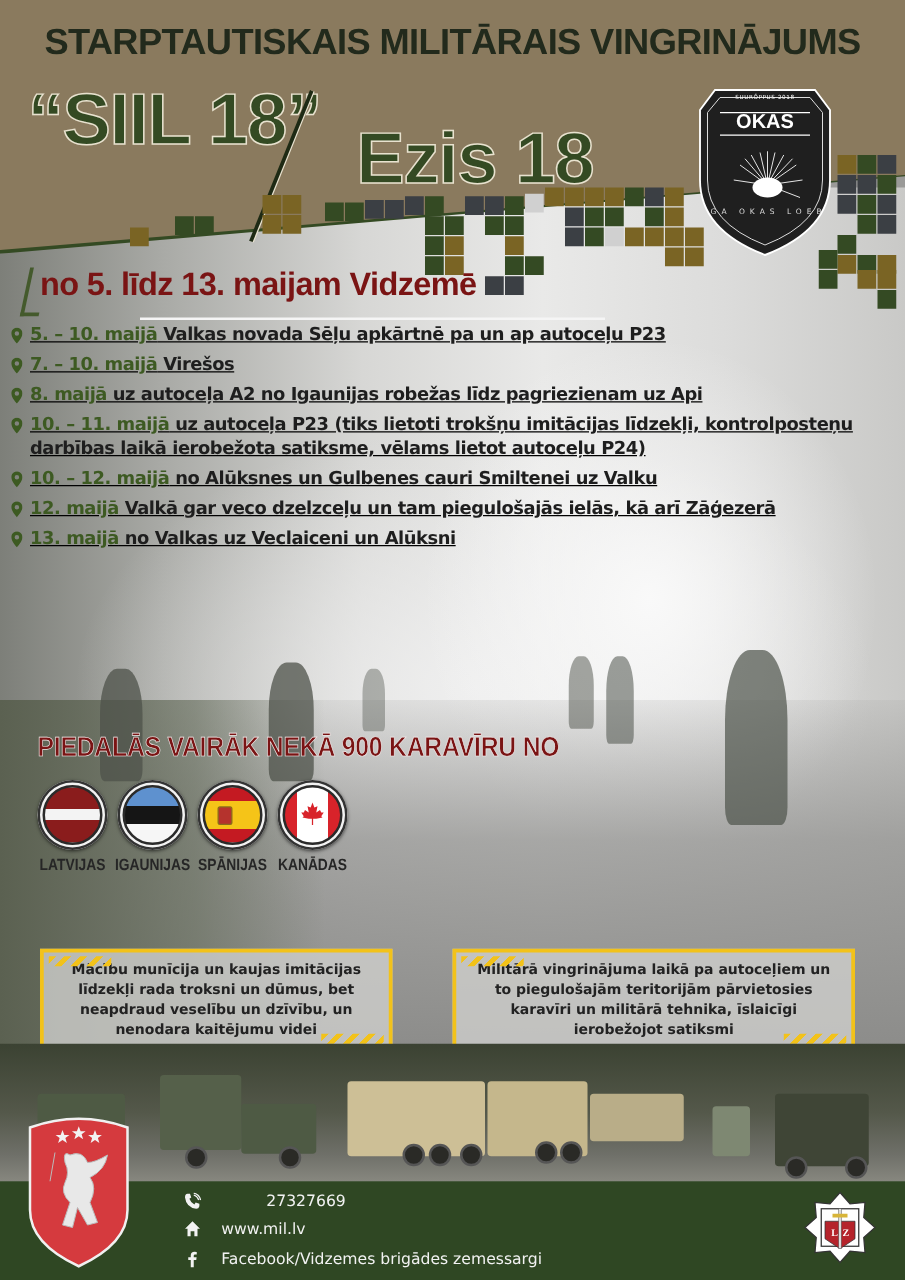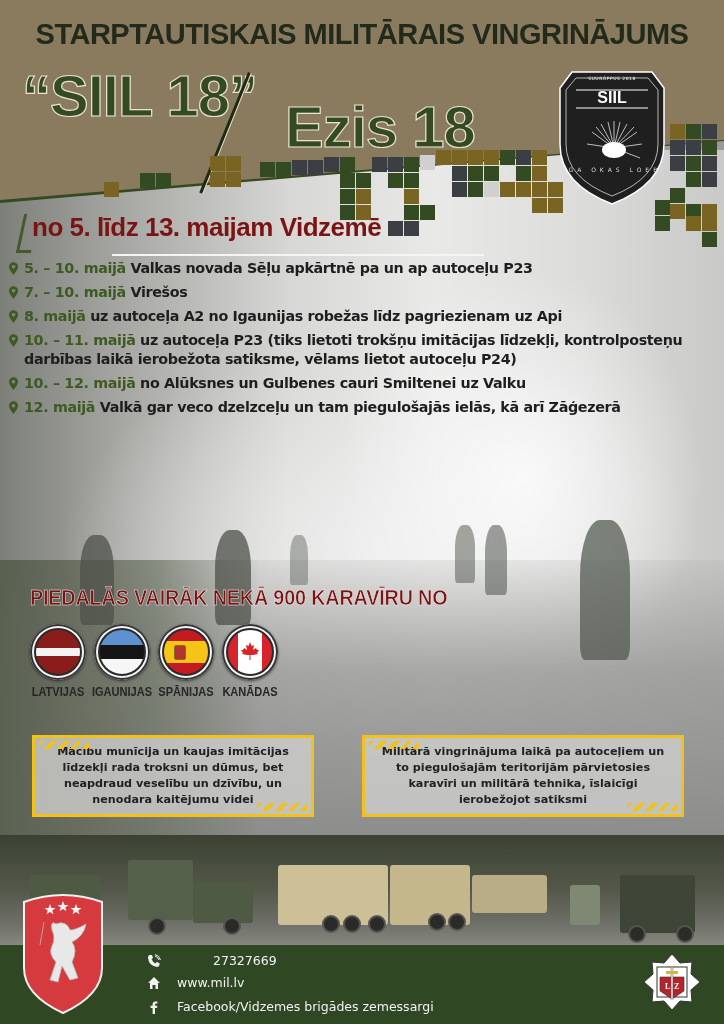--- a/index.html
+++ b/index.html
@@ -41,36 +41,36 @@
   .badge { position:absolute; left:552px; top:66px; width:120px; height:140px; }
   .badge svg { width:120px; height:140px; }
 
   
   .date-heading-wrap { position:absolute; left:12px; top:210px; width:460px; height:50px; }
   .date-bracket { position:absolute; left:8px; top:4px; width:12px; height:36px; border-left:3px solid #445a2c; border-bottom:3px solid #445a2c; transform:skewX(-12deg); }
   .date-heading { position:absolute; left:20px; top:2px; font-family:"Liberation Sans", sans-serif; font-weight:bold; font-size:26px; color:#7a1414; letter-spacing:-0.5px; }
   .date-underline { position:absolute; left:100px; top:44px; width:372px; height:2px; background:#f5f5f5; }
 
   
-  .schedule { position:absolute; left:9px; top:259px; width:710px; }
+  .schedule { position:absolute; left:9px; top:259px; width:710px;text-decoration:underline; }
   .sch-item { position:relative; padding-left:15px; font-size:14.3px; line-height:19px; color:#1e1e1e; font-weight:bold; margin-bottom:5px; font-family:"DejaVu Sans", sans-serif; letter-spacing:-0.35px; }
   .sch-item .pin { position:absolute; left:0; top:3px; width:9px; height:13px; }
   .sch-item .date { color:#3d5a22; }
 
   
   .participants-title { position:absolute; left:30px; top:585px; font-family:"Liberation Sans", sans-serif; font-weight:bold; font-size:22px; color:#7a1414;
     letter-spacing:-0.2px; transform:scaleX(0.9); transform-origin:left; -webkit-text-stroke:0.5px #f3eeee; }
   .flags { position:absolute; left:30px; top:624px; }
   .flag { position:absolute; width:56px; height:56px; border-radius:50%; background:#f2f2f2; box-shadow:0 0 0 2px #333 inset, 0 1px 3px rgba(0,0,0,0.6); }
   .flag .disc { position:absolute; left:4px; top:4px; width:48px; height:48px; border-radius:50%; overflow:hidden; border:2px solid #2a2a2a; box-sizing:border-box; }
   .flag-label { position:absolute; top:60px; width:80px; text-align:center; font-family:"Liberation Sans", sans-serif; font-weight:bold; font-size:13px; color:#262626; transform:scaleX(0.85); }
 
   
   .notice { position:absolute; border:3px solid #f2c21a; background:rgba(206,206,204,0.8); box-sizing:border-box;
-    display:flex; align-items:center; justify-content:center; text-align:center; font-weight:bold; font-size:11.2px; line-height:16px; color:#222; padding:10px; }
+    display:flex; align-items:center; justify-content:center; text-align:center; font-weight:bold; font-size:11.2px; line-height:16px; color:#222; padding:10px;margin-top:24px; }
   .stripes { position:absolute; height:8px; width:50px; background:repeating-linear-gradient(135deg, #f2c21a 0 4px, transparent 4px 9px); }
 
   
   .vehicles { position:absolute; left:0; top:835px; width:724px; height:110px; background:linear-gradient(180deg, #3b4232 0%, #54584a 50%, #6e6f68 80%, #87877f 100%); overflow:hidden; }
   .veh { position:absolute; border-radius:3px; }
   .wheel { position:absolute; width:18px; height:18px; border-radius:50%; background:#2a2a26; border:2px solid #555; box-sizing:border-box; }
 
   
   .footer { position:absolute; left:0; top:945px; width:724px; height:79px; background:#2f4723; }
   .contact { position:absolute; left:147px; font-family:"DejaVu Sans", sans-serif; font-size:12.5px; color:#f2f2f2; display:flex; align-items:center; }
@@ -191,21 +191,21 @@
         <line x1="62" y1="82" x2="40" y2="66"></line>
           <line x1="62" y1="82" x2="35" y2="78"></line>
           <line x1="62" y1="82" x2="68" y2="56"></line>
         <line x1="62" y1="82" x2="82" y2="61"></line>
           <line x1="62" y1="82" x2="56" y2="56"></line>
           <line x1="62" y1="82" x2="44" y2="61"></line>
       </g>
       <ellipse cx="62" cy="84" rx="12" ry="8" fill="#ffffff"></ellipse>
     </svg>
     <div style="position:absolute;left:0;top:10px;width:120px;text-align:center;font-size:4.5px;color:#fff;letter-spacing:0.5px;">SUURÕPPUS 2018</div>
-    <div style="position:absolute;left:0;top:23px;width:120px;text-align:center;font-family:'Liberation Sans',sans-serif;font-weight:bold;font-size:16px;color:#fff;">SIIL</div>
+    <div style="position:absolute;left:0;top:23px;width:120px;text-align:center;font-family:'Liberation Sans',sans-serif;font-weight:bold;font-size:16px;color:#fff;">OKAS</div>
     <div style="position:absolute;left:0;top:100px;width:120px;text-align:center;font-size:6px;color:#ddd;letter-spacing:4px;">IGA OKAS LOEB</div>
   </div>
 
   <div class="date-heading-wrap">
     <div class="date-bracket"></div>
     <div class="date-heading">no 5. līdz 13. maijam Vidzemē</div>
     <div class="date-underline"></div>
   </div>
 
   <div class="schedule">
@@ -237,20 +237,26 @@
       <svg class="pin" viewBox="0 0 10 14">
           <path d="M5 0C2.2 0 0 2.2 0 5c0 3.5 5 9 5 9s5-5.5 5-9C10 2.2 7.8 0 5 0zm0 7a2 2 0 110-4 2 2 0 010 4z" fill="#3d5a22"></path>
         </svg>
       <span class="date">10. – 12. maijā</span><span> no Alūksnes un Gulbenes cauri Smiltenei uz Valku</span>
     </div>
     <div class="sch-item">
       <svg class="pin" viewBox="0 0 10 14">
           <path d="M5 0C2.2 0 0 2.2 0 5c0 3.5 5 9 5 9s5-5.5 5-9C10 2.2 7.8 0 5 0zm0 7a2 2 0 110-4 2 2 0 010 4z" fill="#3d5a22"></path>
         </svg>
       <span class="date">12. maijā</span><span> Valkā gar veco dzelzceļu un tam piegulošajās ielās, kā arī Zāģezerā</span>
+    </div>
+    <div class="sch-item">
+      <svg class="pin" viewBox="0 0 10 14">
+          <path d="M5 0C2.2 0 0 2.2 0 5c0 3.5 5 9 5 9s5-5.5 5-9C10 2.2 7.8 0 5 0zm0 7a2 2 0 110-4 2 2 0 010 4z" fill="#3d5a22"></path>
+        </svg>
+      <span class="date">13. maijā</span><span> no Valkas uz Veclaiceni un Alūksni</span>
     </div>
   </div>
 
   <div class="participants-title">PIEDALĀS VAIRĀK NEKĀ 900 KARAVĪRU NO</div>
   <div class="flags">
     <div class="flag" style="left:0;top:0;">
       <div class="disc" style="background:linear-gradient(180deg,#8a1c1c 0 40%,#f3f3f3 40% 60%,#8a1c1c 60% 100%);"></div>
     </div>
     <div class="flag-label" style="left:-12px;">LATVIJAS</div>
 

